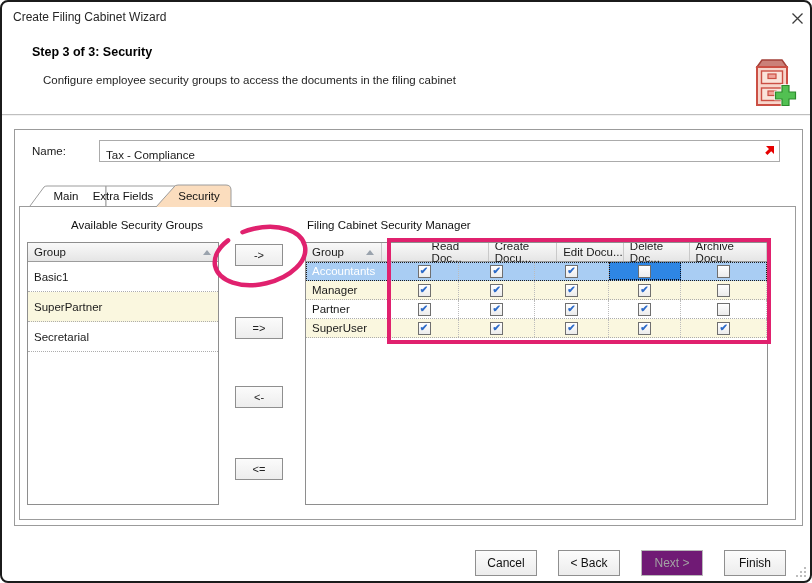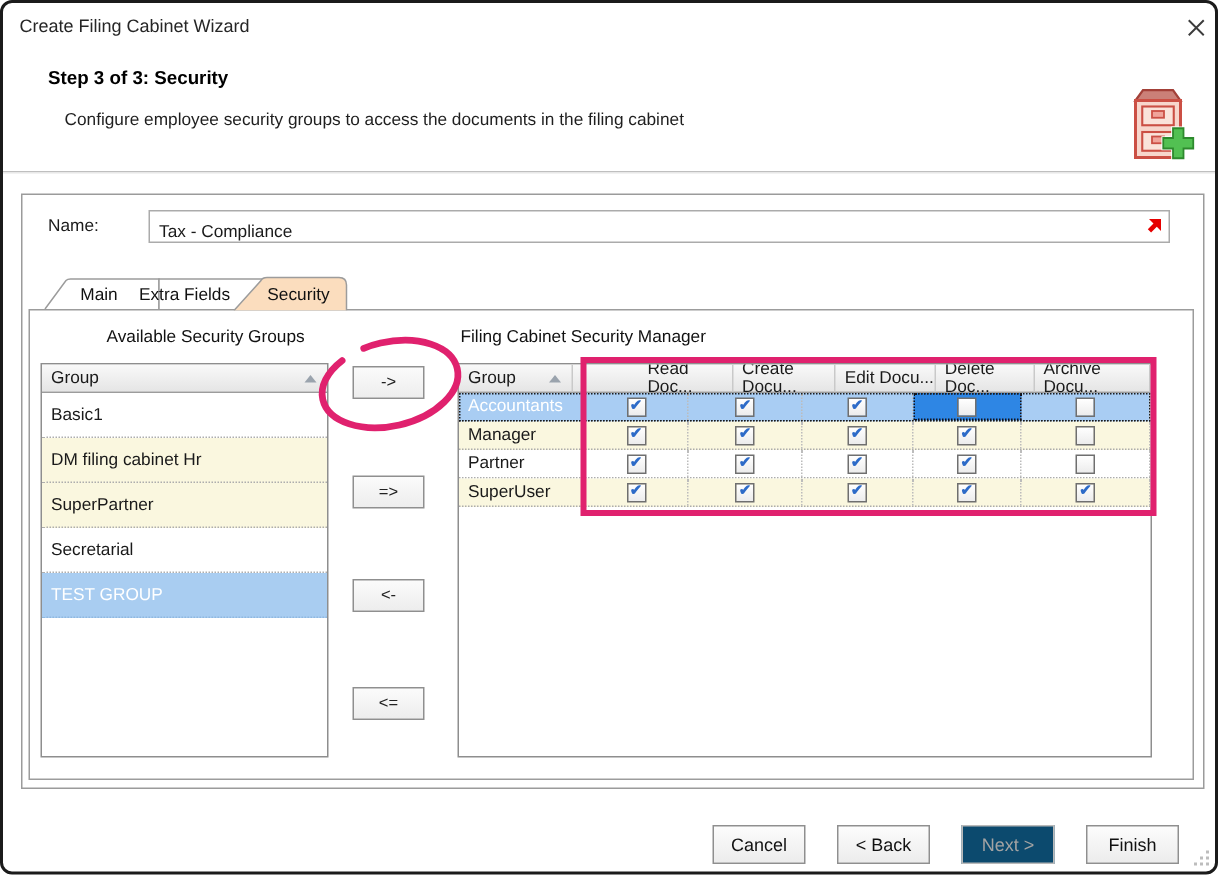--- a/index.html
+++ b/index.html
@@ -60,21 +60,21 @@
   .cell.focused { background:#2e86e4; outline:1px dotted #10101a; outline-offset:-1px; }
   .cb { width:13px; height:13px; border:1px solid #6f6f6f; background:linear-gradient(#ffffff,#ececec);
         display:flex; align-items:center; justify-content:center; font-size:10px; font-weight:bold;
         color:#2d6bc8; line-height:1; }
 
   .anno-circle { left:206px; top:220px; width:104px; height:68px; pointer-events:none; z-index:5; }
   .anno-box { left:385px; top:236px; width:384px; height:106px; border:4px solid #e0216e; pointer-events:none; z-index:5; }
 
   .btn { position:absolute; top:548px; width:62px; height:26px; background:linear-gradient(#fcfcfc,#ececec);
          border:1px solid #8f8f8f; font-size:12px; color:#111; font-family:"Liberation Sans",sans-serif; }
-  .btn.disabled { color:#a3a3a3; border-color:#b9b9b9; background:#0c4a6e; }
+  .btn.disabled { color:#a3a3a3; border-color:#b9b9b9; background:#701a75; }
 
   .grip { right:4px; bottom:4px; width:11px; height:11px; }
   .grip i { position:absolute; width:2px; height:2px; background:#bdbdbd; }
   .grip i:nth-child(1){ right:0; bottom:0; }
   .grip i:nth-child(2){ right:4px; bottom:0; }
   .grip i:nth-child(3){ right:0; bottom:4px; }
   .grip i:nth-child(4){ right:8px; bottom:0; }
   .grip i:nth-child(5){ right:0; bottom:8px; }
   .grip i:nth-child(6){ right:4px; bottom:4px; }
 </style>
@@ -138,24 +138,22 @@
   <div class="abs section-label lbl-left">Available Security Groups</div>
   <div class="abs section-label lbl-right">Filing Cabinet Security Manager</div>
 
   <div class="abs listbox">
     <div class="lhead">
       <span>Group</span>
       <span class="sort"></span>
     </div>
     <div>
         <div class="lrow">Basic1</div>
-        <div class="lrow alt">DM filing cabinet Hr</div>
         <div class="lrow alt">SuperPartner</div>
         <div class="lrow">Secretarial</div>
-        <div class="lrow selected">TEST GROUP</div>
       </div>
   </div>
 
   <button class="tbtn" style="top:242px">-&gt;</button>
   <button class="tbtn" style="top:315px">=&gt;</button>
   <button class="tbtn" style="top:384px">&lt;-</button>
   <button class="tbtn" style="top:456px">&lt;=</button>
 
   <div class="abs table">
     <div class="thead">

